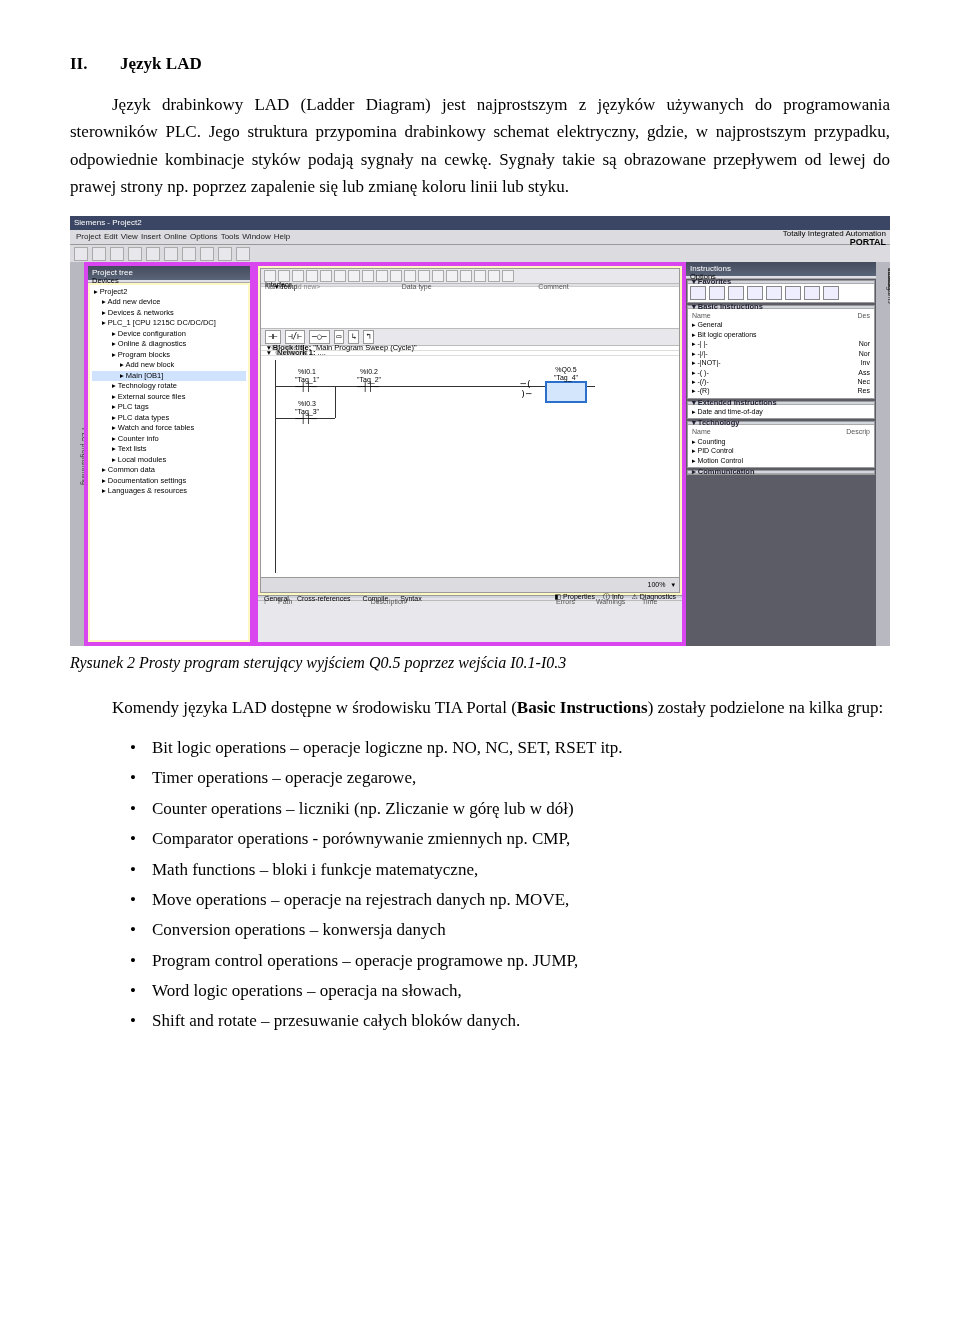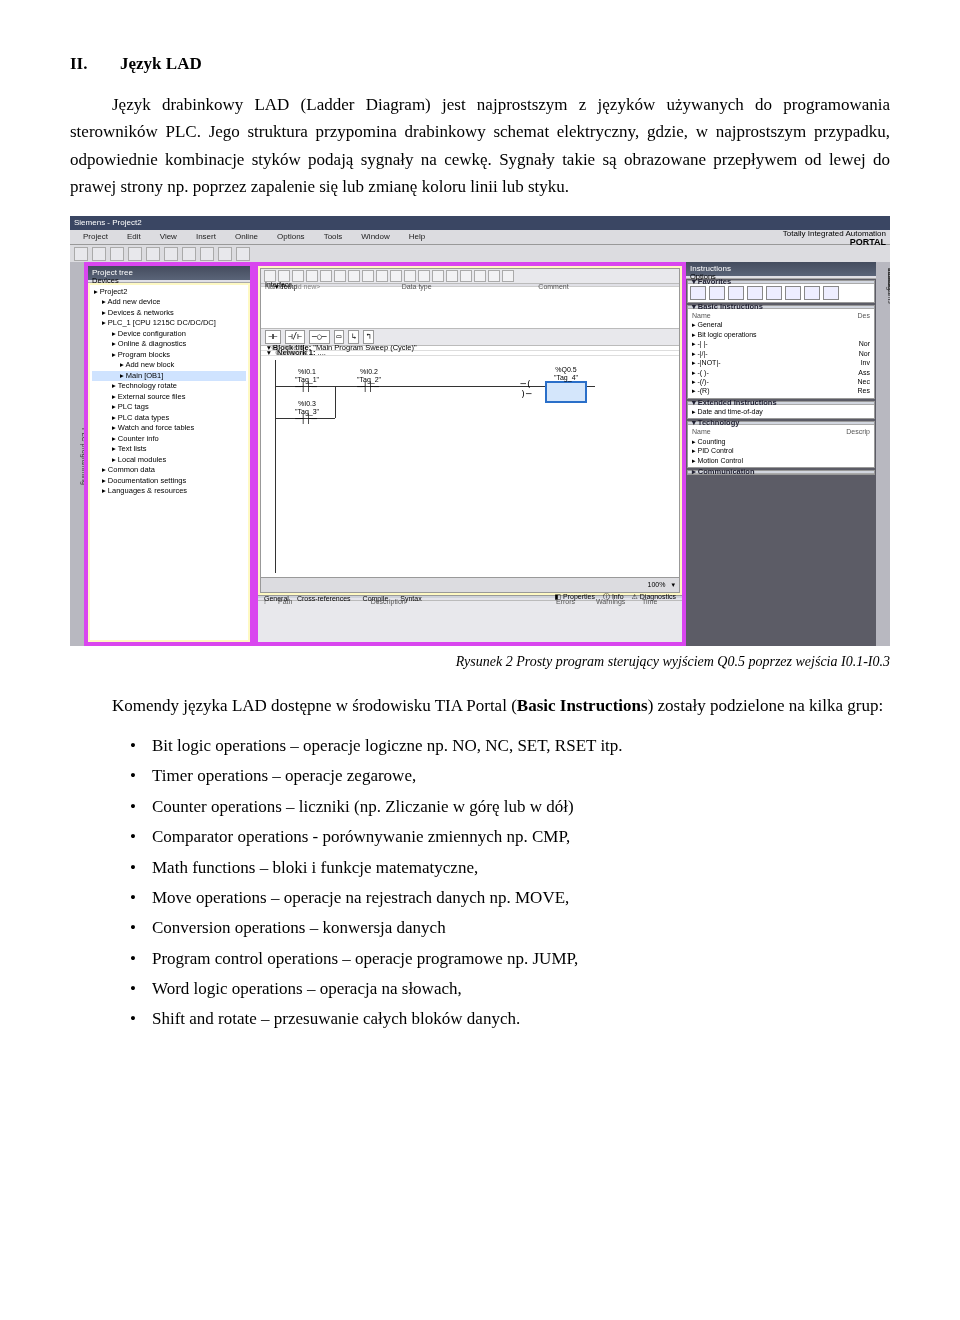--- a/index.html
+++ b/index.html
@@ -5,21 +5,21 @@
 body{margin:0;background:#fff;font-family:"Times New Roman",serif;font-size:17px;line-height:1.6;color:#000;width:960px;padding:50px 70px;box-sizing:border-box}
 .heading-line{display:flex;gap:20px}
 .roman{font-weight:bold;min-width:30px}
 .hd{font-weight:bold}
 .txt{text-align:justify;margin:14px 0}
 .indent{text-indent:42px}
 .fig{margin:16px 0 8px 0;font-size:0;line-height:0}
 .fig img,.fig .app{display:block}
 .app{width:820px;height:430px;background:#5c5c66;font-family:Tahoma,Arial,sans-serif;font-size:8px;color:#000;position:relative;overflow:hidden}
 .titlebar{height:14px;background:#3a4663;color:#fff;font-size:8px;padding-left:4px;line-height:14px}
-.menubar{height:14px;background:#dcdce0;padding-left:13px;line-height:14px;color:#222;display:flex;gap:19px}
+.menubar{height:14px;background:#dcdce0;padding-left:6px;line-height:14px;color:#222;display:flex;gap:3px}
 .toolbar{height:18px;background:#dcdce0;border-top:1px solid #999;border-bottom:1px solid #999;display:flex;align-items:center;padding:0 4px;gap:4px}
 .toolbar .tbtn{width:12px;height:12px;background:#e8e8ec;border:1px solid #aaa}
 .portal{position:absolute;right:4px;top:14px;font-size:8px;text-align:right;line-height:1}
 .portal b{font-size:9px}
 .workarea{position:absolute;top:46px;bottom:0;left:0;right:0;display:flex}
 .sidebar-v{width:14px;background:#b8b8c0;writing-mode:vertical-rl;text-align:center;font-size:7px;color:#333;padding-top:4px}
 .panel{background:#fef9c3;border:4px solid #d946ef;display:flex;flex-direction:column}
 .panel-hd{height:14px;background:linear-gradient(#444c5e,#5a6478);color:#fff;font-size:8px;padding:0 4px;line-height:14px}
 .breadcrumb{height:14px;background:linear-gradient(#303846,#495266);color:#fff;font-size:8px;padding:0 4px;line-height:14px}
 .tree{flex:1;padding:2px;font-size:7.5px;line-height:1.4;color:#000;background:#fff;margin:2px}
@@ -52,21 +52,21 @@
 .rpanel{width:190px;display:flex;flex-direction:column}
 .rside{width:14px;background:#b8b8c0;writing-mode:vertical-rl;font-size:7px;color:#333}
 .acc{border:1px solid #999;margin:1px;background:#ffffff}
 .acc-hd{background:#d2d6df;padding:1px 4px;font-size:7.5px;border-bottom:1px solid #aaa;font-weight:bold;color:#223}
 .acc-body{padding:2px 4px;font-size:7px;line-height:1.35}
 .acc-body .row{display:flex;justify-content:space-between}
 .icnrow{display:flex;gap:3px;padding:2px}
 .icnrow .ic{width:14px;height:12px;border:1px solid #888;background:#eef}
 .details{height:64px;background:#e8e8ec;border-top:1px solid #999;font-size:7.5px}
 .details-hd{background:#d8d8de;padding:1px 4px;border-bottom:1px solid #aaa}
-.caption{font-style:italic;text-align:right;font-size:14px;margin:6px 0 22px 0;font-family:"Times New Roman",serif;line-height:normal}
+.caption{font-style:italic;text-align:left;font-size:16px;margin:6px 0 22px 0;font-family:"Times New Roman",serif;line-height:normal}
 ul.bul{list-style:none;padding-left:60px;margin:8px 0}
 ul.bul li{position:relative;padding-left:22px;margin:4px 0;line-height:1.55}
 ul.bul li::before{content:"•";position:absolute;left:0;top:0}
 </style>
 </head>
 <body>
 
 <div class="heading-line">
   <div class="roman">II.</div>
   <div class="hd">Język LAD</div>

